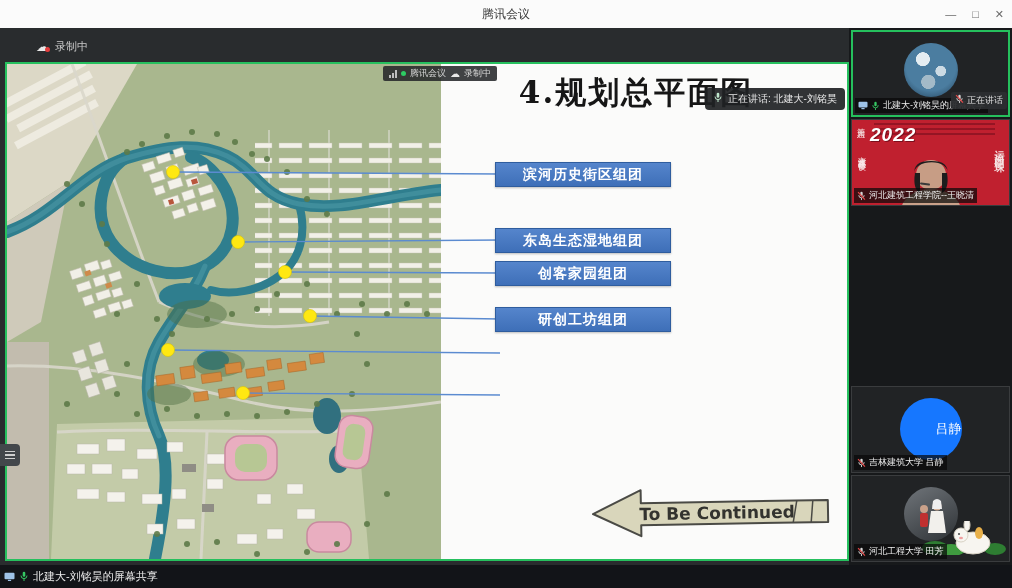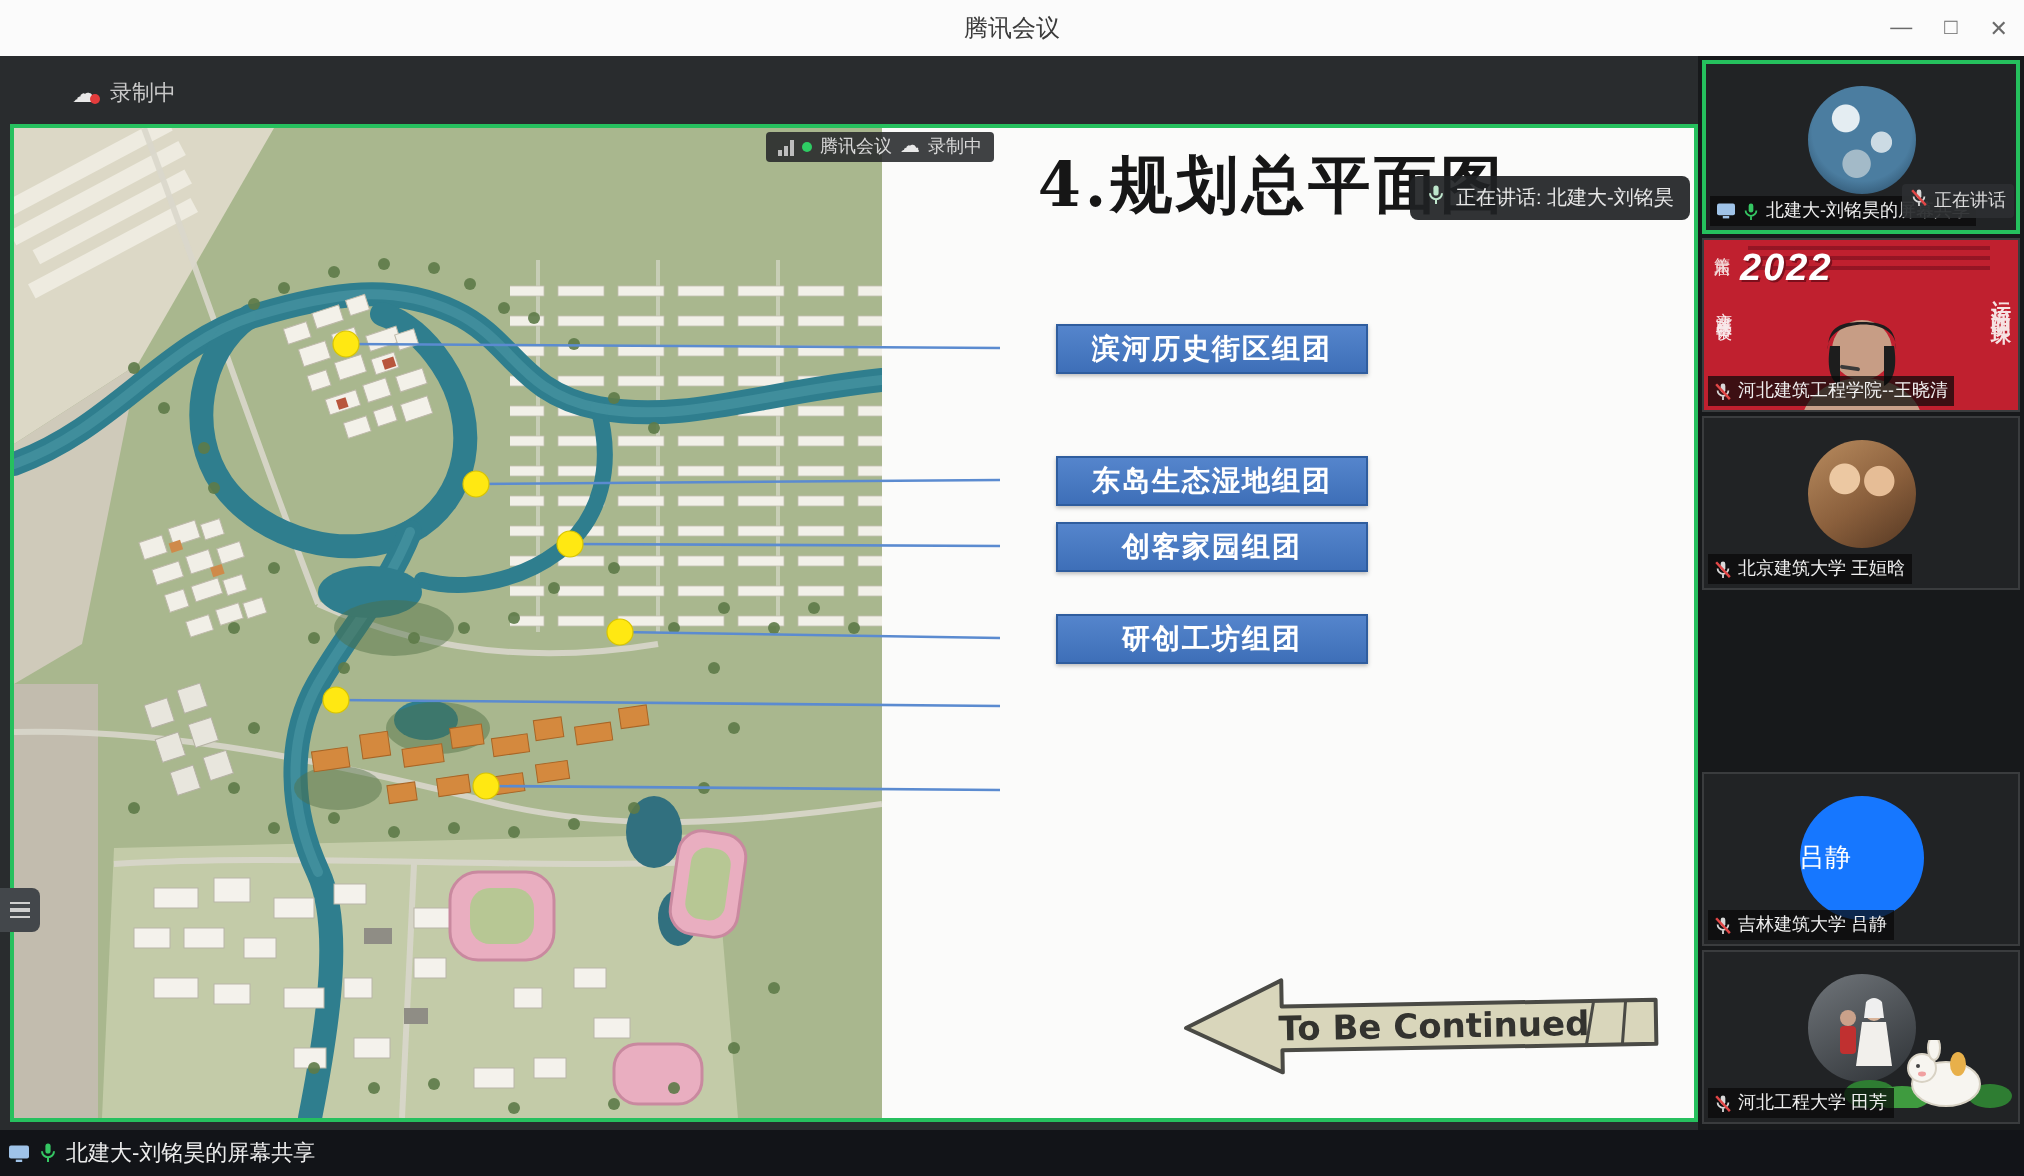--- a/index.html
+++ b/index.html
@@ -20,21 +20,21 @@
   .cloud i{position:absolute;right:-1px;bottom:1px;width:5px;height:5px;border-radius:50%;
            background:#e33c3c;}
   
   .share{position:absolute;left:5px;top:34px;width:844px;height:499px;box-sizing:border-box;
          border:2px solid #26c05e;background:#fbfbfa;}
   .map{position:absolute;left:0;top:0;width:434px;height:495px;overflow:hidden;background:#a9b78e;}
   .slide{position:absolute;left:434px;top:0;right:0;bottom:0;background:#fbfbfa;}
   .slide-title{position:absolute;left:498px;top:8px;width:262px;text-align:center;z-index:3;
                font-family:"DejaVu Serif",serif;font-weight:bold;font-size:31px;color:#161616;
                letter-spacing:2px;}
-  .plan-label{position:absolute;left:521px;width:156px;height:25px;z-index:6;box-sizing:border-box;
+  .plan-label{position:absolute;left:488px;width:176px;height:25px;z-index:6;box-sizing:border-box;
               background:linear-gradient(180deg,#5585cc,#3e6fb8);border:1px solid #2f5d9e;
               color:#fff;font-size:14px;font-weight:bold;letter-spacing:1px;
               display:flex;align-items:center;justify-content:center;
               box-shadow:0 1px 2px rgba(0,0,0,.25);}
   .lines{position:absolute;inset:0;z-index:5;pointer-events:none;}
   .share-badge{position:absolute;left:376px;top:2px;height:15px;z-index:7;display:flex;align-items:center;
                gap:4px;background:rgba(38,40,42,.88);border-radius:2px;padding:0 6px;
                color:#d8d8d8;font-size:9px;white-space:nowrap;}
   .sig{display:inline-flex;align-items:flex-end;gap:1px;height:8px;}
   .sig i{width:2px;background:#bdbdbd;display:block;}
@@ -62,21 +62,21 @@
       radial-gradient(circle at 35% 30%, #e4edf2 0 13%, rgba(228,237,242,0) 14%),
       radial-gradient(circle at 68% 52%, #ccdbe4 0 11%, rgba(0,0,0,0) 12%),
       radial-gradient(circle at 45% 72%, #a3bac8 0 14%, rgba(0,0,0,0) 15%),
       radial-gradient(circle at 50% 42%, #4b7da0 0 60%, #1d3950 100%);}
   .av.girls{background:
       radial-gradient(circle at 34% 36%, #ecc8a2 0 15%, rgba(0,0,0,0) 16%),
       radial-gradient(circle at 66% 38%, #e6bd96 0 15%, rgba(0,0,0,0) 16%),
       linear-gradient(145deg,#b98c5f 0%,#8a5f3c 55%,#543722 100%);}
   .av.gourd{background:radial-gradient(circle at 46% 38%, #ffd683 0 22%, #f5a01f 52%, #8a4a07 100%);}
   .av.blue{width:62px;height:62px;background:#1677ff;display:flex;align-items:center;
-           justify-content:flex-start;color:#fff;font-size:13px;}
+           justify-content:flex-end;color:#fff;font-size:13px;}
   .av.couple{background:linear-gradient(150deg,#70757a,#2e3236);}
   .nb{position:absolute;left:2px;bottom:2px;display:flex;align-items:center;gap:3px;
       background:rgba(8,8,8,.72);padding:1px 3px;color:#f0f0f0;font-size:9px;white-space:nowrap;
       max-width:155px;overflow:hidden;z-index:3;}
   .speak-ov{position:absolute;right:1px;bottom:6px;display:flex;align-items:flex-start;gap:3px;
             background:rgba(44,46,48,.95);border-radius:2px;padding:2px 4px;color:#ddd;font-size:9px;z-index:4;}
   
   .banner{position:absolute;inset:0;background:#c0202f;}
   .banner .rows{position:absolute;left:22px;right:14px;top:3px;height:14px;
       background:repeating-linear-gradient(180deg,#8d1322 0 2px,rgba(0,0,0,0) 2px 5px);opacity:.85;}
@@ -443,32 +443,20 @@
           <svg class="ic" width="9" height="10" viewBox="0 0 10 11">
             <rect x="3.7" y="0.8" width="2.6" height="5" rx="1.3" fill="#d8d8d8"></rect>
             <path d="M2,4.6 a3,3 0 0 0 6,0" stroke="#d8d8d8" stroke-width="1" fill="none"></path>
             <line x1="5" y1="7.8" x2="5" y2="10" stroke="#d8d8d8" stroke-width="1"></line>
             <line x1="1.2" y1="1.2" x2="8.8" y2="9.5" stroke="#e14747" stroke-width="1.4"></line>
           </svg>
           <span>河北建筑工程学院--王晓清</span>
         </div>
       </div>
 
-      <div class="tile" style="top:180px">
-        <div class="av girls"></div>
-        <div class="nb">
-          <svg class="ic" width="9" height="10" viewBox="0 0 10 11">
-            <rect x="3.7" y="0.8" width="2.6" height="5" rx="1.3" fill="#d8d8d8"></rect>
-            <path d="M2,4.6 a3,3 0 0 0 6,0" stroke="#d8d8d8" stroke-width="1" fill="none"></path>
-            <line x1="5" y1="7.8" x2="5" y2="10" stroke="#d8d8d8" stroke-width="1"></line>
-            <line x1="1.2" y1="1.2" x2="8.8" y2="9.5" stroke="#e14747" stroke-width="1.4"></line>
-          </svg>
-          <span>北京建筑大学 王姮晗</span>
-        </div>
-      </div>
 
 
       <div class="tile" style="top:358px">
         <div class="av blue">
           <span>吕静</span>
         </div>
         <div class="nb">
           <svg class="ic" width="9" height="10" viewBox="0 0 10 11">
             <rect x="3.7" y="0.8" width="2.6" height="5" rx="1.3" fill="#d8d8d8"></rect>
             <path d="M2,4.6 a3,3 0 0 0 6,0" stroke="#d8d8d8" stroke-width="1" fill="none"></path>

